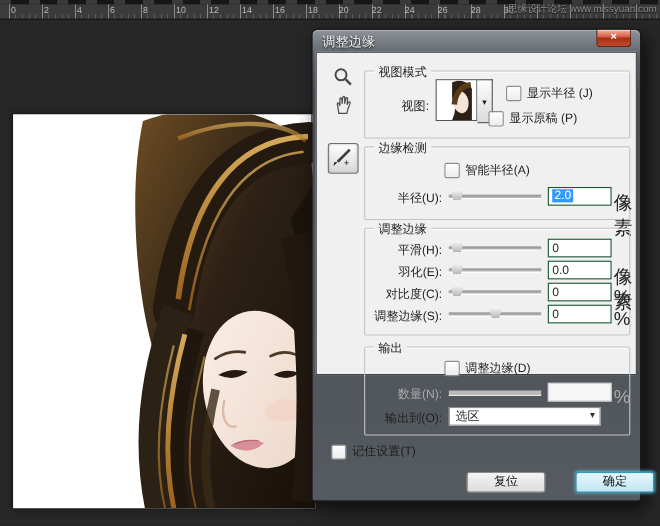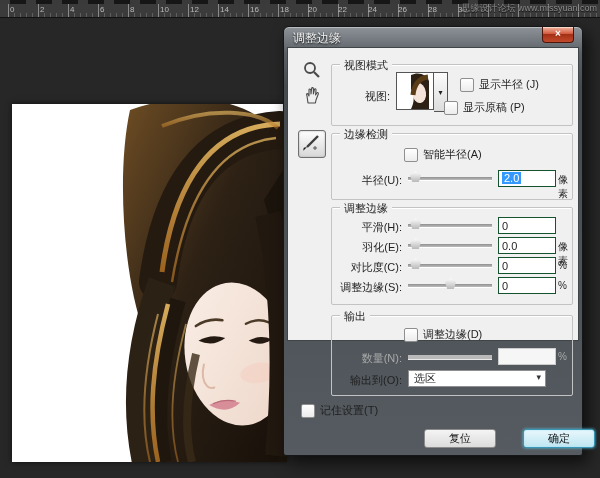--- a/index.html
+++ b/index.html
@@ -49,21 +49,21 @@
   #brush-tool{left:10px;top:82px;width:26px;height:26px;
      background:linear-gradient(180deg,#fefefe,#d7d7d7);
      border:1px solid #6f6f6f;border-radius:3px;box-shadow:inset 0 0 2px #aaa;}
 
   
   .grp{position:absolute;border:1px solid #c3c3c3;border-radius:2px;
      box-shadow:inset 0 1px 0 #fff;}
   .grp-legend{position:absolute;top:-7px;left:8px;background:#f0f0f0;
      padding:0 4px;font-size:11px;color:#1f1f1f;}
   .lbl{position:absolute;font-size:11px;color:#1f1f1f;text-align:right;}
-  .unit{position:absolute;font-size:10px;color:#1f1f1f;}
+  .unit{position:absolute;font-size:17px;color:#1f1f1f;}
   .disabled-txt{color:#a9a9a9 !important;}
 
   
   .cb{position:absolute;display:flex;align-items:center;cursor:pointer;}
   .cb-box{width:12px;height:12px;background:linear-gradient(180deg,#fff,#ececec);
      border:1px solid #8f8f8f;border-radius:2px;flex:0 0 auto;}
   .cb-lbl{font-size:11px;color:#1f1f1f;margin-left:5px;white-space:nowrap;}
 
   
   .track{position:absolute;height:3px;background:linear-gradient(180deg,#8f8f8f,#bdbdbd);

